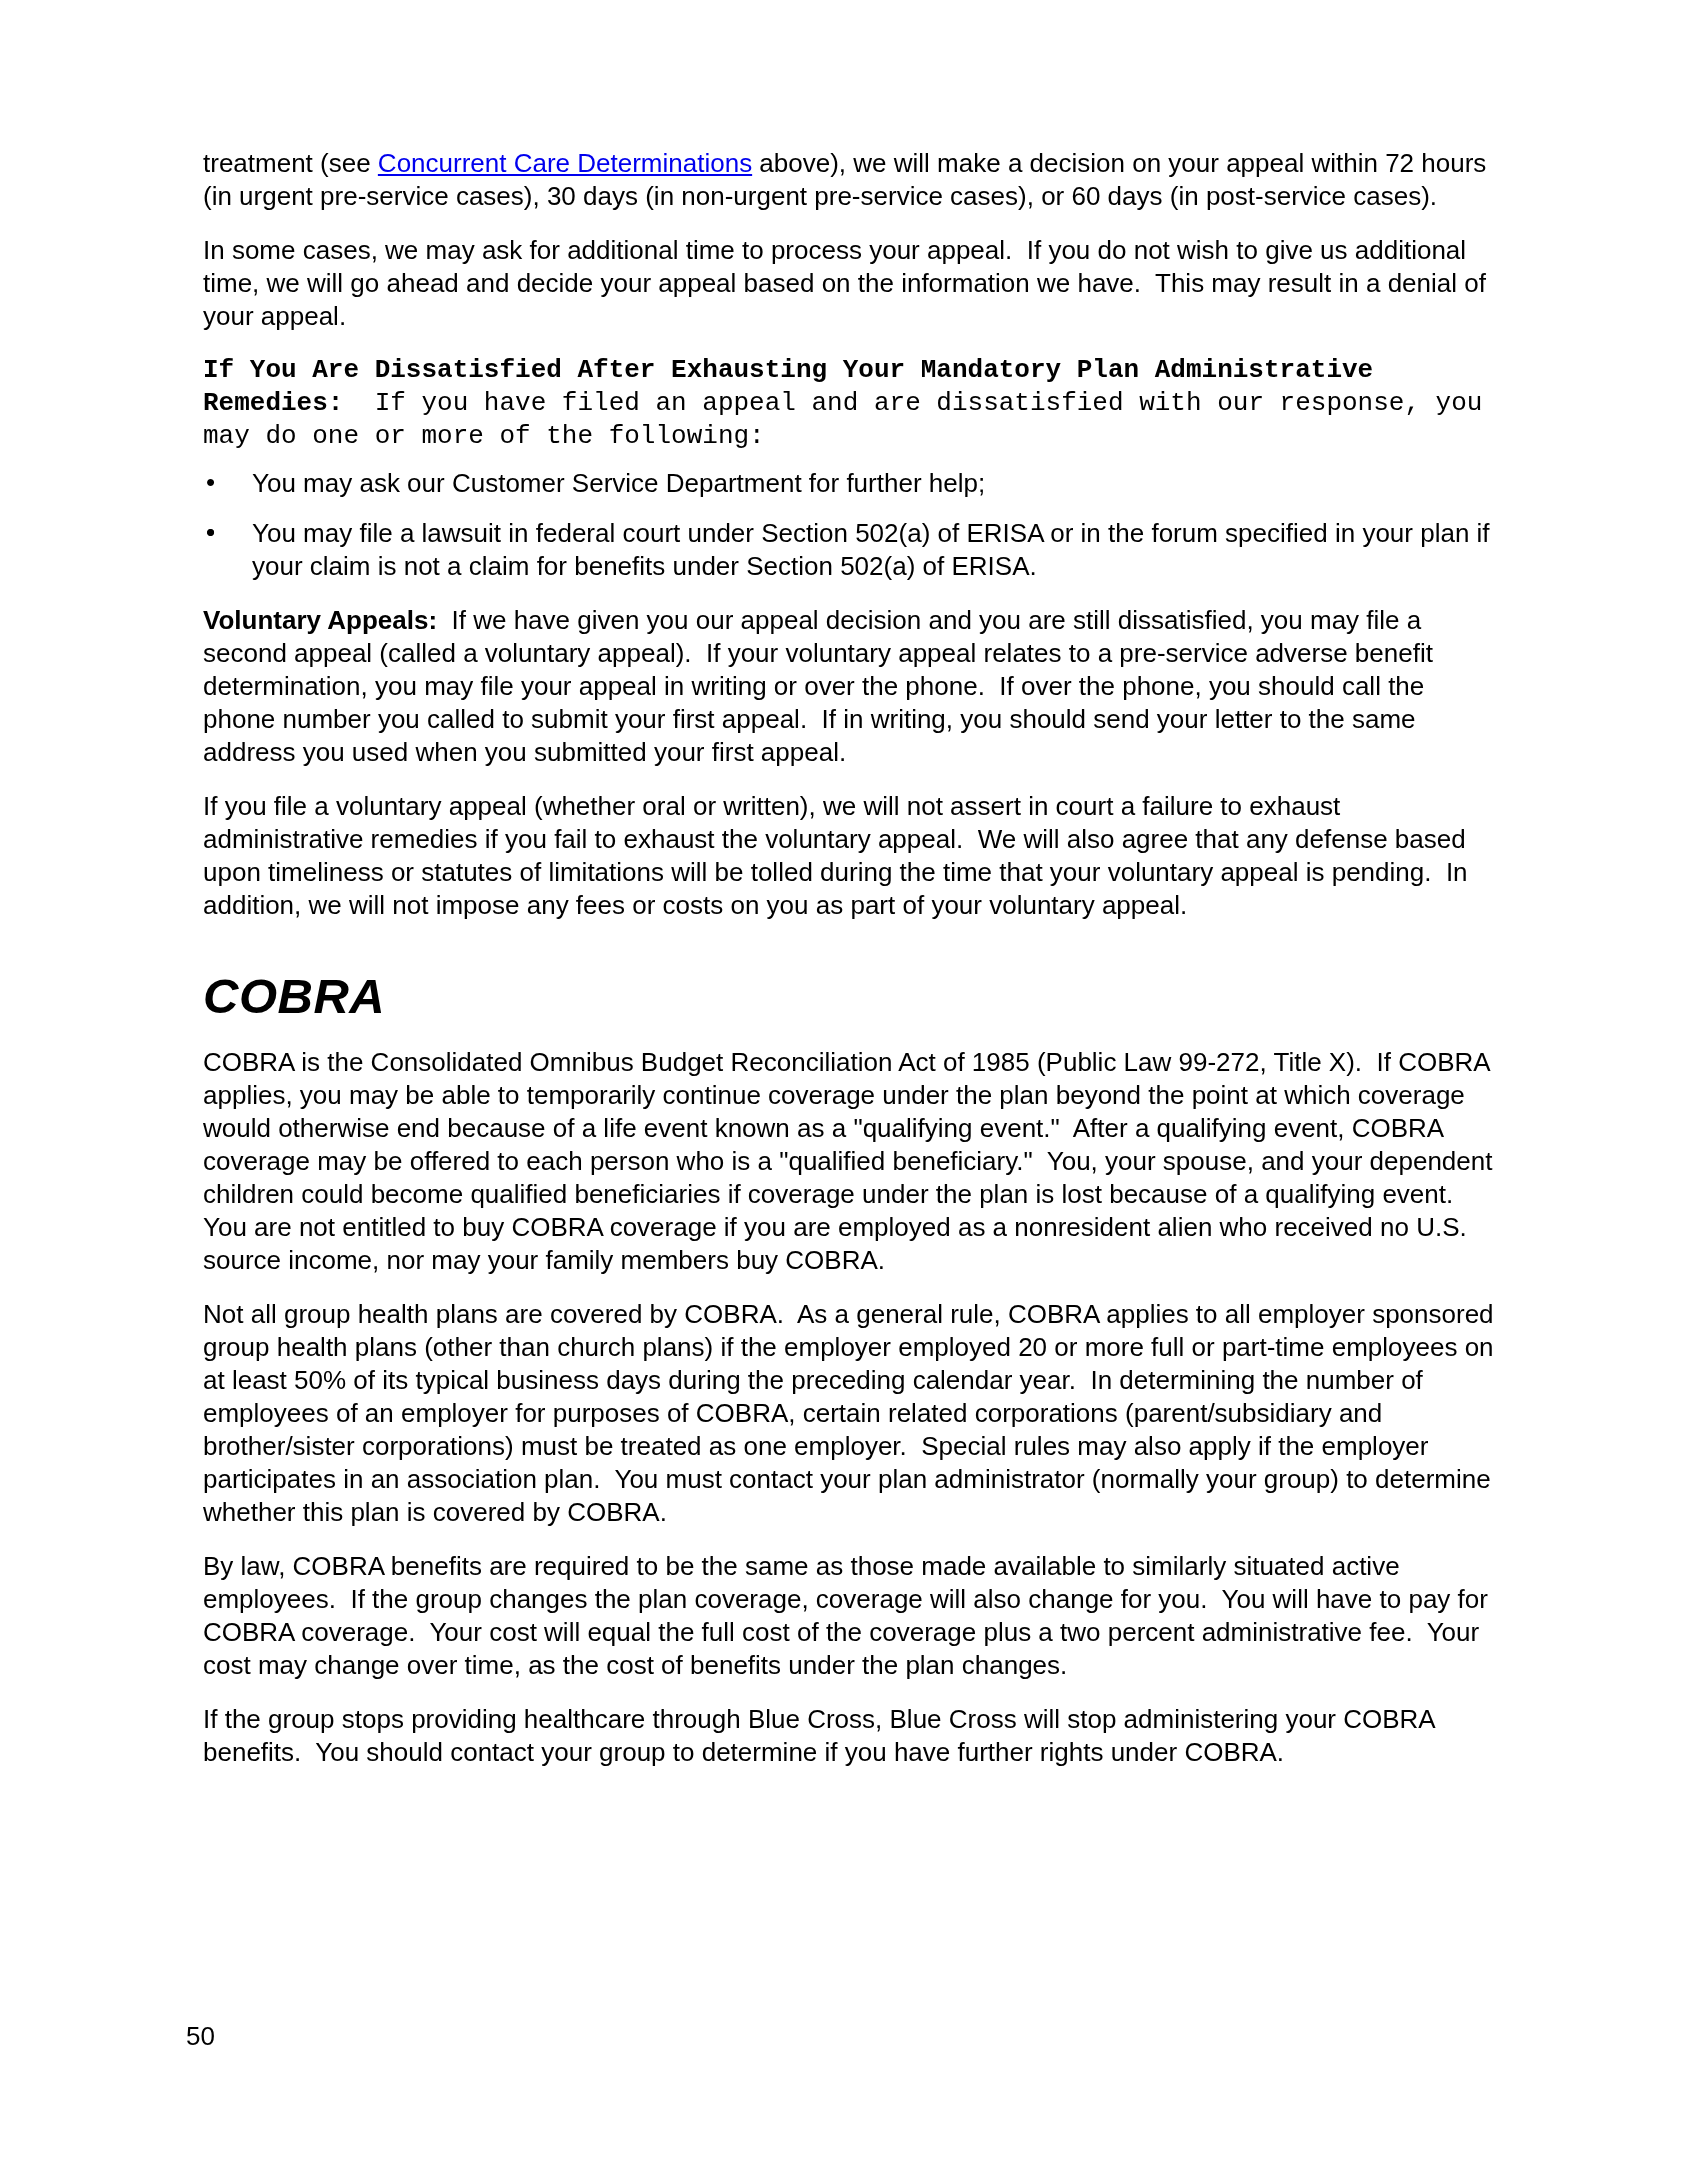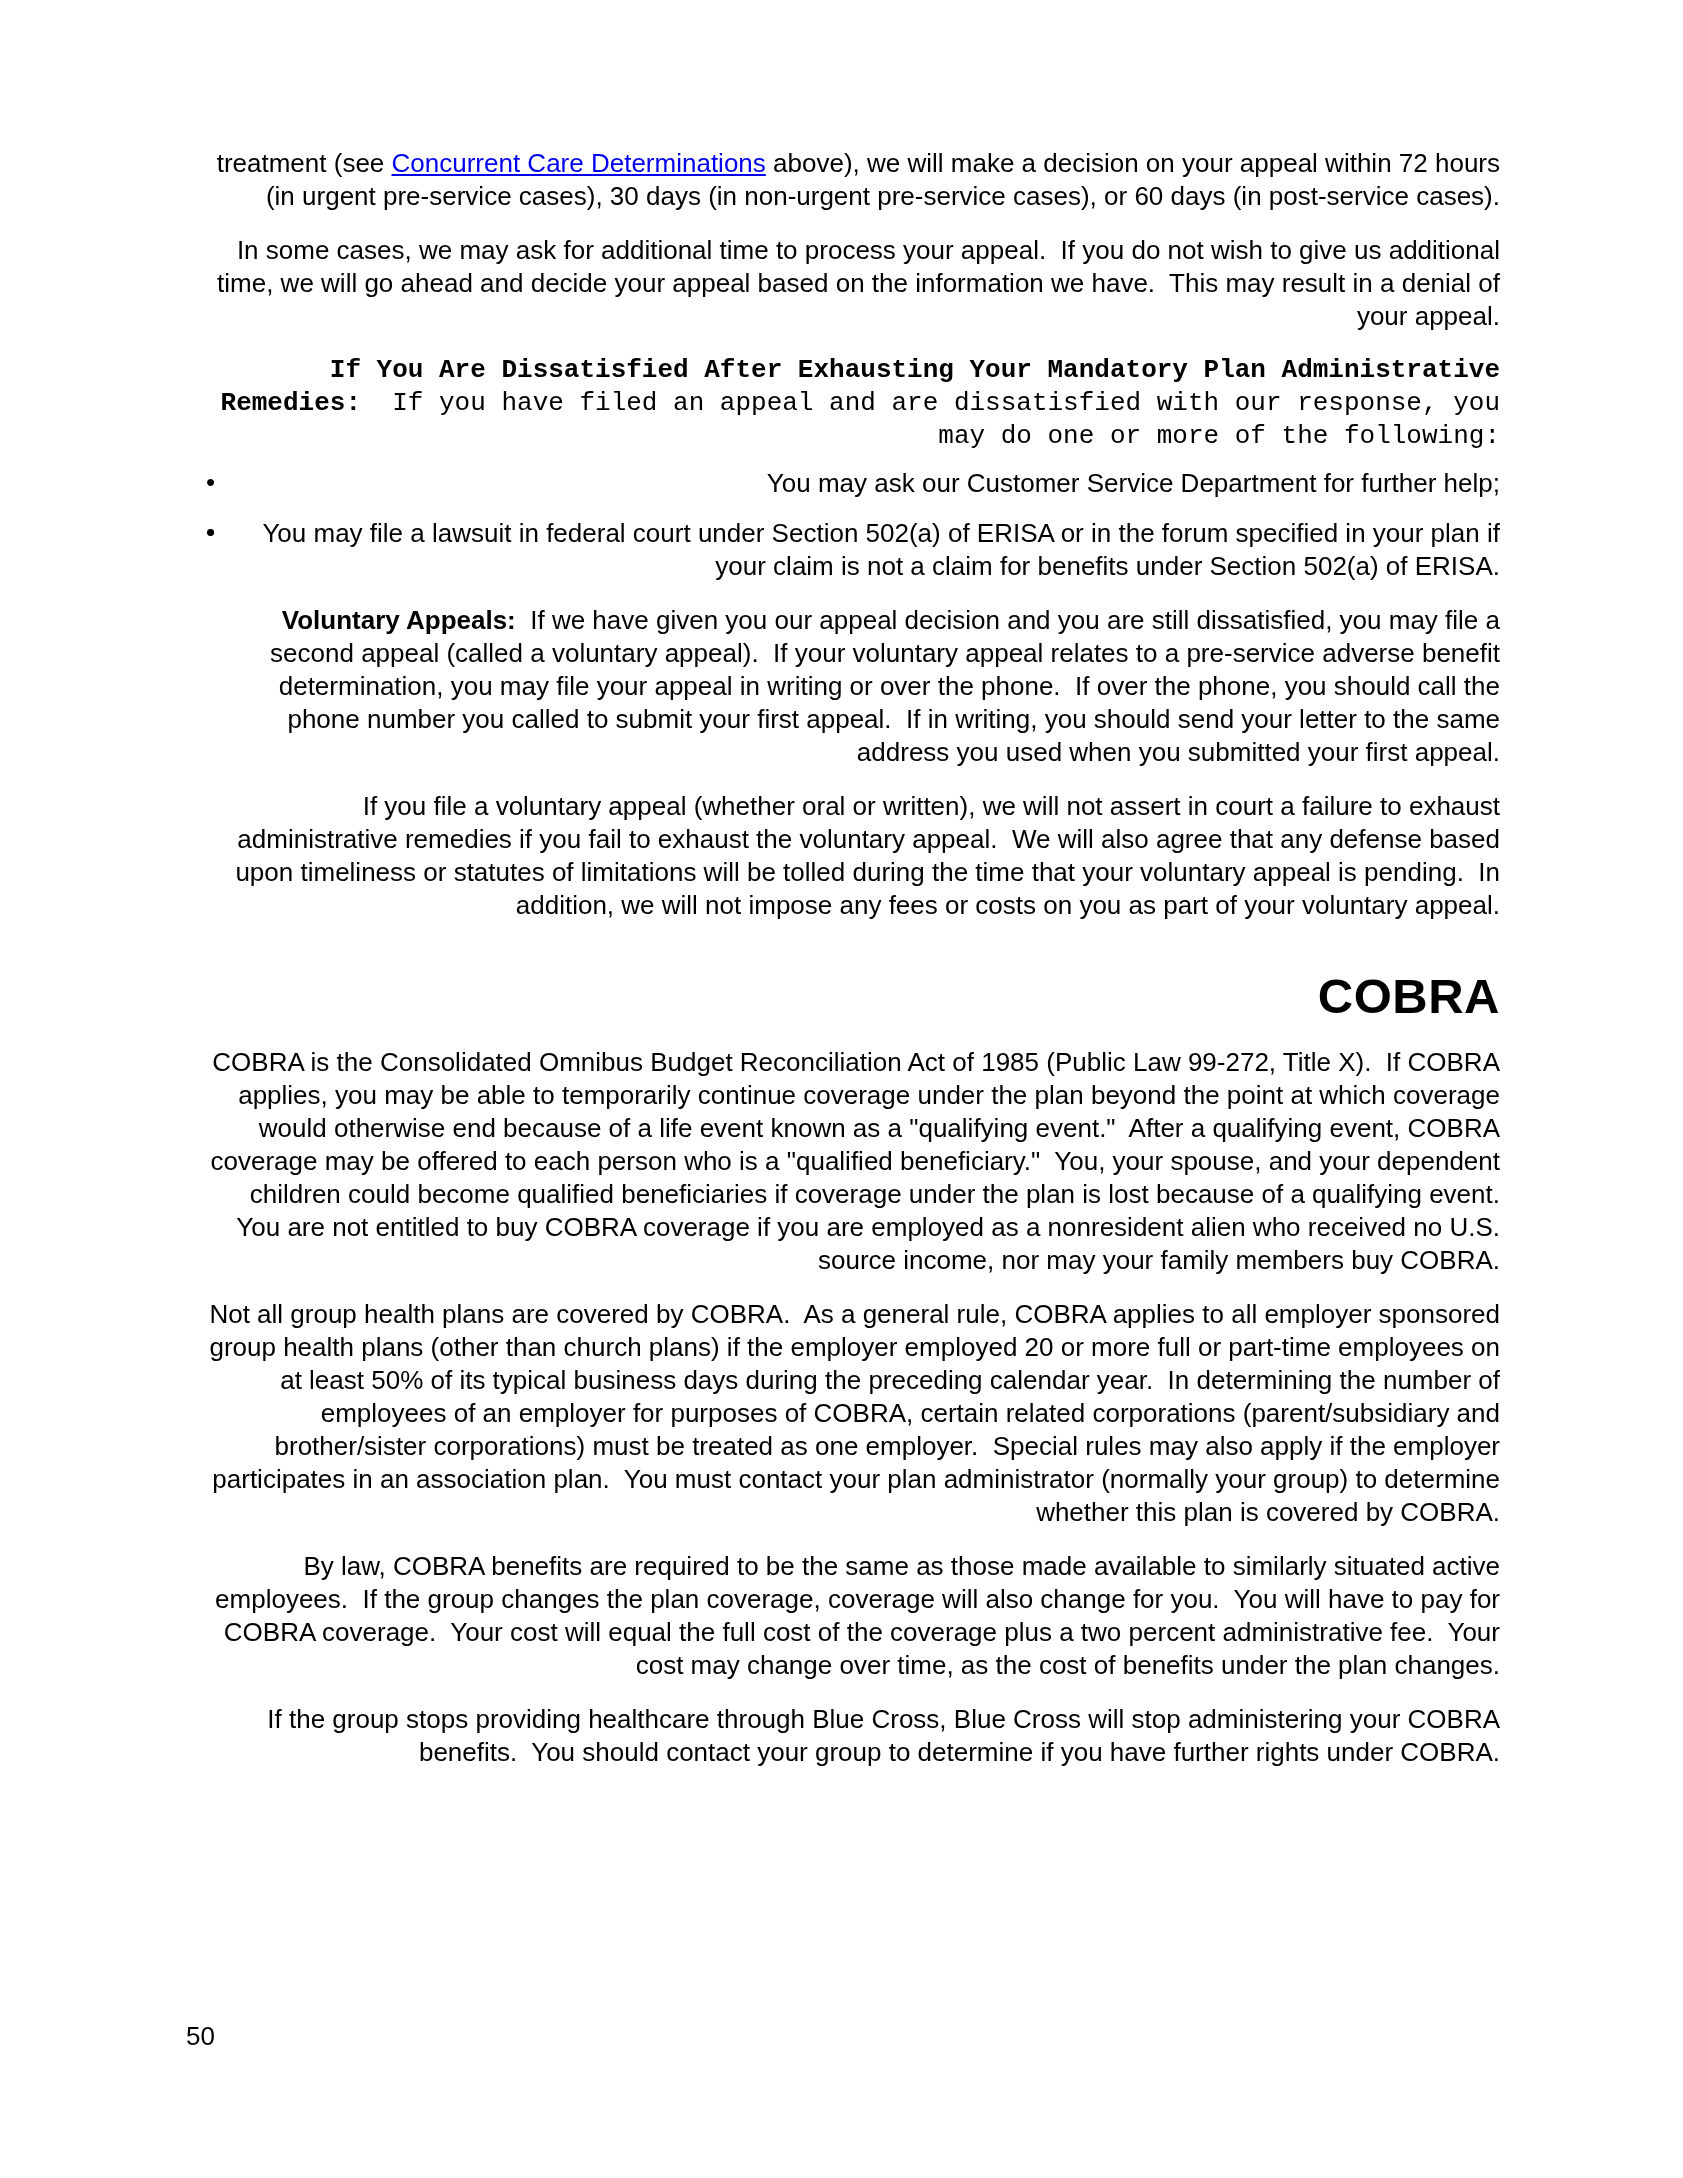--- a/index.html
+++ b/index.html
@@ -12,21 +12,20 @@
     color: #000000;
     overflow: hidden;
   }
   .content {
     position: absolute;
     left: 203px;
     top: 147px;
     width: 1297px;
     font-size: 26px;
     line-height: 33px;
-    text-align: right;
   }
   .para {
     margin: 0 0 21px 0;
     white-space: pre-wrap;
   }
   .para.tight { margin-bottom: 14px; font-family: Liberation Mono, monospace; }
   .lead-bold { font-weight: bold; }
   .doc-link {
     color: #0000ee;
     text-decoration: underline;
@@ -43,20 +42,21 @@
     position: absolute;
     left: 3px;
     top: -1px;
   }
   h1.section-heading {
     font-size: 49px;
     line-height: 48px;
     font-weight: bold;
     margin: 50px 0 26px 0;
     letter-spacing: 0.5px;
+    font-style: italic;
   }
   .page-number {
     position: absolute;
     left: 186px;
     top: 2020px;
     font-size: 26px;
     line-height: 33px;
   }
 </style>
 </head>

